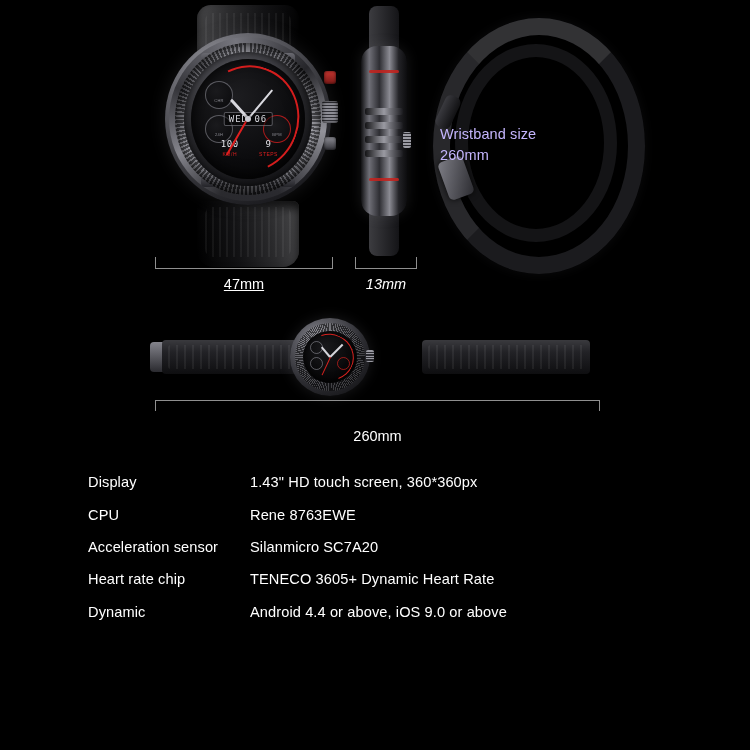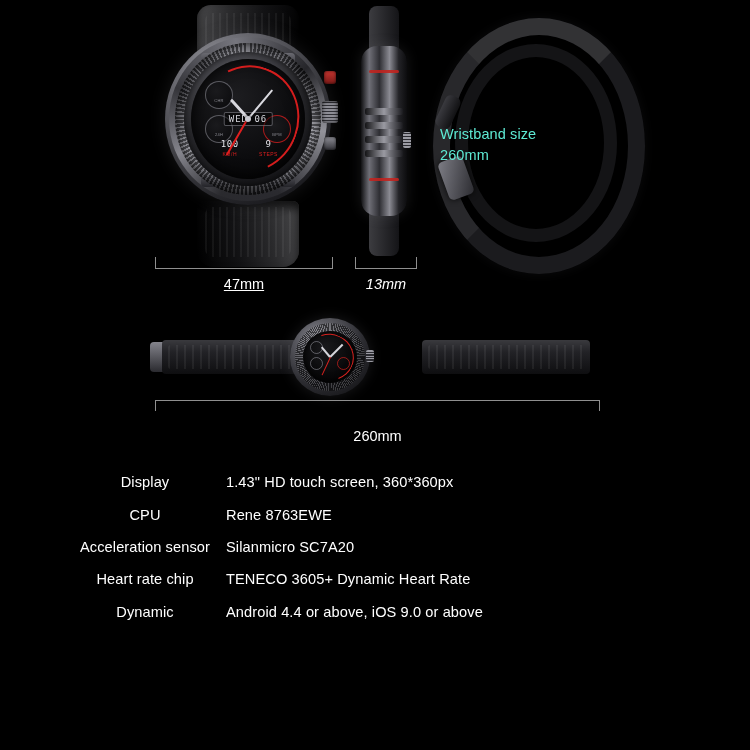--- a/index.html
+++ b/index.html
@@ -312,21 +312,21 @@
     border-radius:6px;
     transform: rotate(-65deg);
   }
 
   
   .callout {
     position:absolute;
     left:440px; top:124px;
     font-size:14.5px;
     line-height:1.45;
-    color:#5eead4;
+    color:#c4b5fd;
     letter-spacing:.1px;
   }
   .bracket {
     position:absolute;
     height:12px;
   }
   .bracket .bar {
     position:absolute;
     left:0; right:0; top:0;
     height:1px;
@@ -427,23 +427,22 @@
   
   .specs {
     position:absolute;
     left:0; top:466px;
     width:750px;
   }
   .spec-row {
     display:flex;
     align-items:center;
     height:32.4px;
-    padding-left:64px;
+    padding-left:88px;
     box-sizing:border-box;
-    text-align:center;
   }
   .spec-key {
     width:162px;
     flex:0 0 162px;
     font-size:14.6px;
     color:#ffffff;
     letter-spacing:.1px;
   }
   .spec-val {
     font-size:14.6px;

